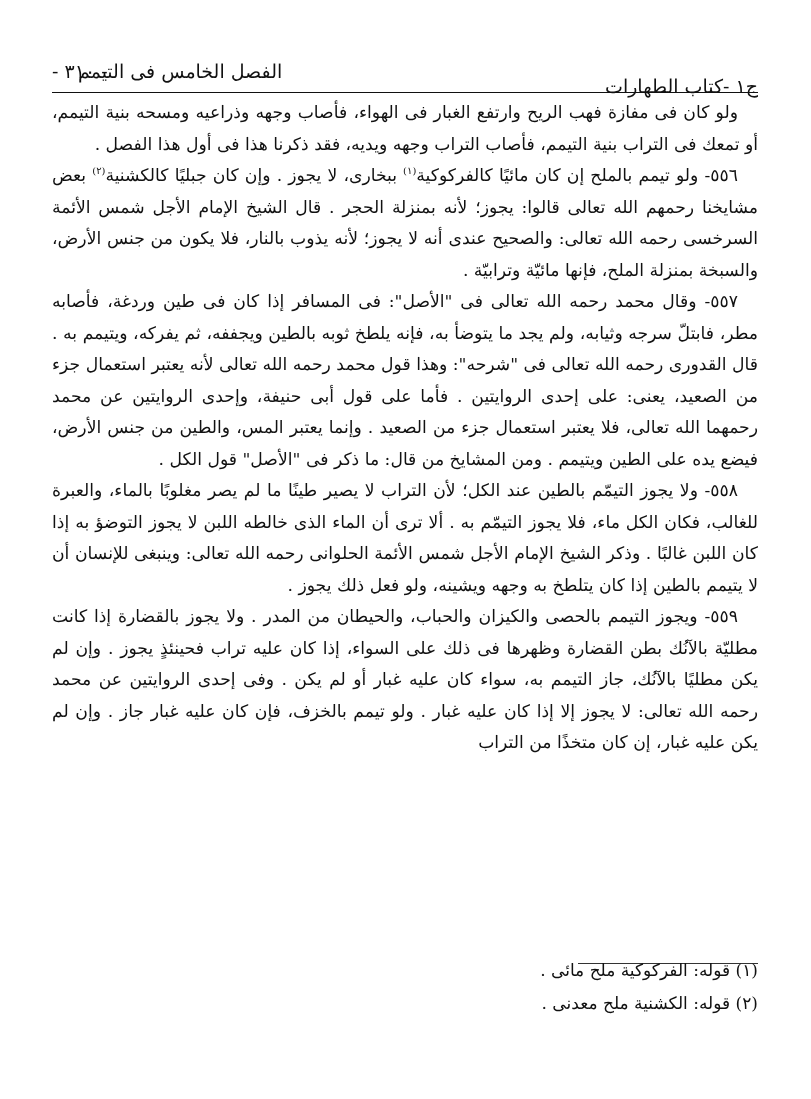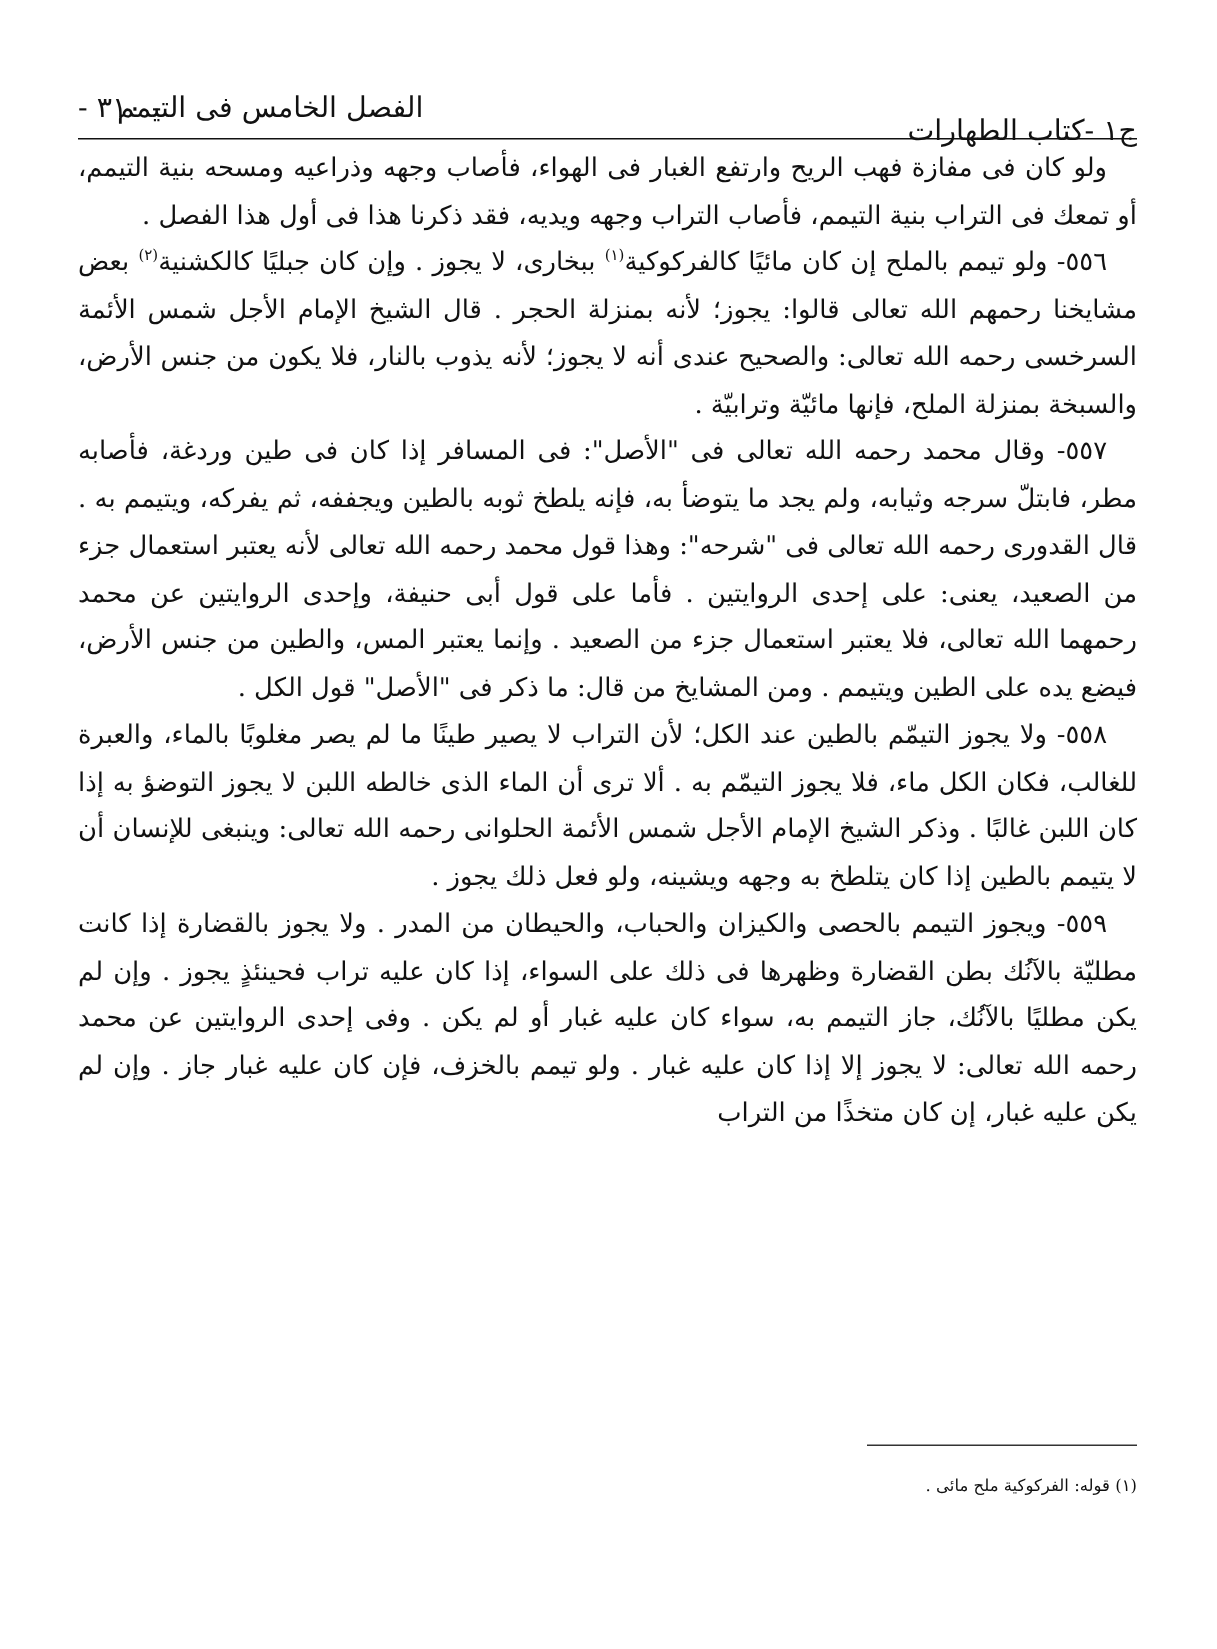--- a/index.html
+++ b/index.html
@@ -69,23 +69,23 @@
     .footnote-rule {
       position: absolute;
       right: 0;
       top: 905px;
       width: 180px;
       border-top: 1px solid #333;
     }
     .footnotes {
       position: absolute;
       right: 0;
-      top: 916px;
+      top: 896px;
       width: 706px;
-      font-size: 11px;
+      font-size: 17px;
       line-height: 33px;
     }
     .footnotes p {
       margin: 0;
     }
   </style>
 </head>
 <body>
 
 <div class="page">
@@ -101,15 +101,16 @@
     <p class="indent"><span>٥٥٦- ولو تيمم بالملح إن كان مائيًا كالفركوكية</span><sup class="fn">(١)</sup><span> ببخارى، لا يجوز . وإن كان جبليًا كالكشنية</span><sup class="fn">(٢)</sup><span> بعض مشايخنا رحمهم الله تعالى قالوا: يجوز؛ لأنه بمنزلة الحجر . قال الشيخ الإمام الأجل شمس الأئمة السرخسى رحمه الله تعالى: والصحيح عندى أنه لا يجوز؛ لأنه يذوب بالنار، فلا يكون من جنس الأرض، والسبخة بمنزلة الملح، فإنها مائيّة وترابيّة .</span></p>
     <p class="indent">٥٥٧- وقال محمد رحمه الله تعالى فى "الأصل": فى المسافر إذا كان فى طين وردغة، فأصابه مطر، فابتلّ سرجه وثيابه، ولم يجد ما يتوضأ به، فإنه يلطخ ثوبه بالطين ويجففه، ثم يفركه، ويتيمم به . قال القدورى رحمه الله تعالى فى "شرحه": وهذا قول محمد رحمه الله تعالى لأنه يعتبر استعمال جزء من الصعيد، يعنى: على إحدى الروايتين . فأما على قول أبى حنيفة، وإحدى الروايتين عن محمد رحمهما الله تعالى، فلا يعتبر استعمال جزء من الصعيد . وإنما يعتبر المس، والطين من جنس الأرض، فيضع يده على الطين ويتيمم . ومن المشايخ من قال: ما ذكر فى "الأصل" قول الكل .</p>
     <p class="indent">٥٥٨- ولا يجوز التيمّم بالطين عند الكل؛ لأن التراب لا يصير طينًا ما لم يصر مغلوبًا بالماء، والعبرة للغالب، فكان الكل ماء، فلا يجوز التيمّم به . ألا ترى أن الماء الذى خالطه اللبن لا يجوز التوضؤ به إذا كان اللبن غالبًا . وذكر الشيخ الإمام الأجل شمس الأئمة الحلوانى رحمه الله تعالى: وينبغى للإنسان أن لا يتيمم بالطين إذا كان يتلطخ به وجهه ويشينه، ولو فعل ذلك يجوز .</p>
     <p class="indent">٥٥٩- ويجوز التيمم بالحصى والكيزان والحباب، والحيطان من المدر . ولا يجوز بالقضارة إذا كانت مطليّة بالآنُك بطن القضارة وظهرها فى ذلك على السواء، إذا كان عليه تراب فحينئذٍ يجوز . وإن لم يكن مطليًا بالآنُك، جاز التيمم به، سواء كان عليه غبار أو لم يكن . وفى إحدى الروايتين عن محمد رحمه الله تعالى: لا يجوز إلا إذا كان عليه غبار . ولو تيمم بالخزف، فإن كان عليه غبار جاز . وإن لم يكن عليه غبار، إن كان متخذًا من التراب</p>
   </div>
 
   <div class="footnote-rule"></div>
 
   <div class="footnotes">
     <p>(١) قوله: الفركوكية ملح مائى .</p>
+    <p>(٢) قوله: الكشنية ملح معدنى .</p>
   </div>
 
 </div>
 
 </body></html>

